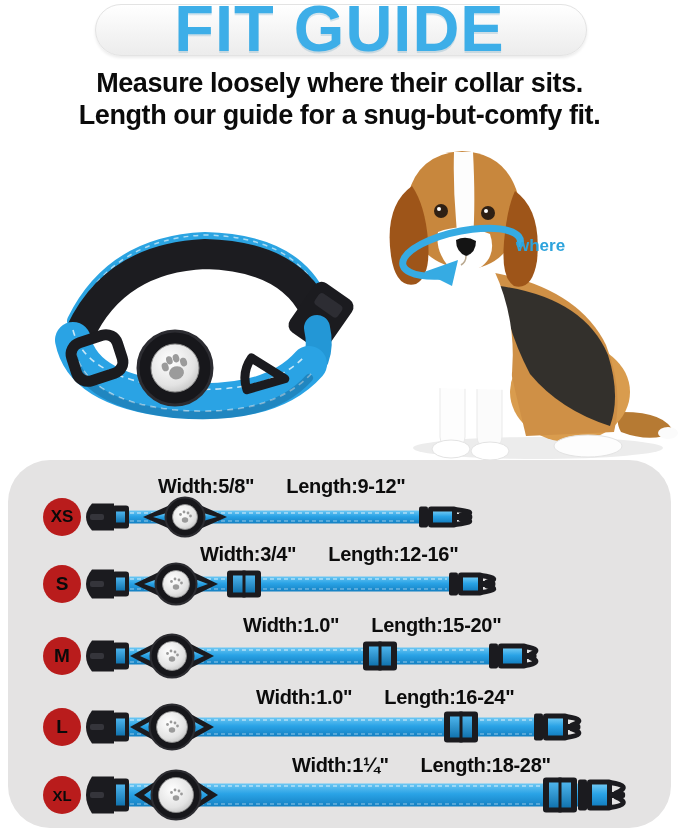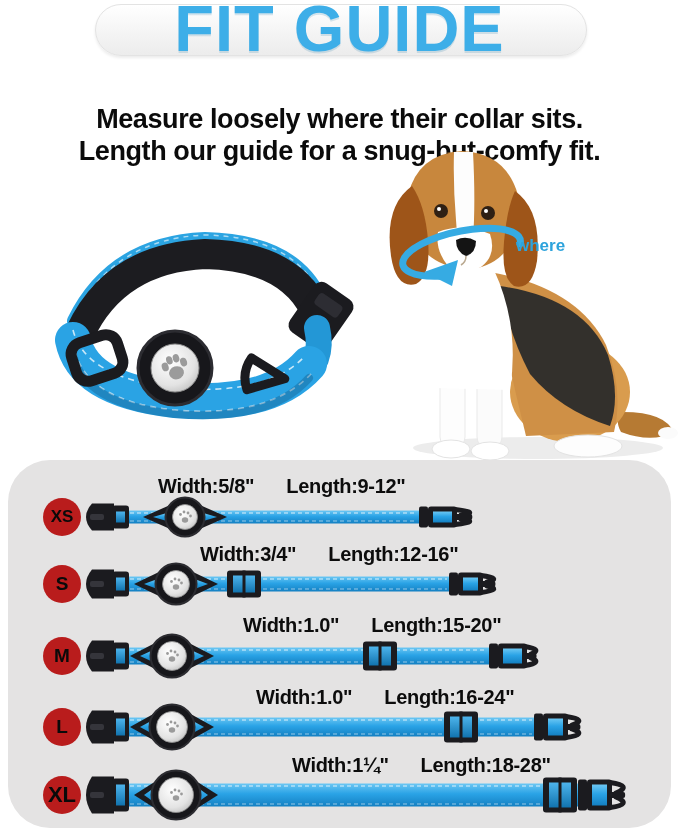--- a/index.html
+++ b/index.html
@@ -13,21 +13,21 @@
     background:linear-gradient(#ffffff,#ececec);
     border:1px solid #e3e3e3;box-shadow:0 2px 3px rgba(0,0,0,.08);
   }
   .fit-title{
     position:absolute;left:0;right:0;top:2px;height:54px;line-height:54px;
     text-align:center;font-size:65px;font-weight:bold;letter-spacing:1px;
     color:#3daee8;text-shadow:0 2px 0 rgba(36,120,168,.18);
   }
   .subtitle{
     position:absolute;left:0;right:0;top:67px;text-align:center;
-    font-size:27px;line-height:32px;font-weight:bold;color:#0b0b0b;letter-spacing:-0.4px;margin-top:36px;
+    font-size:27px;line-height:32px;font-weight:bold;color:#0b0b0b;letter-spacing:-0.4px;
   }
   
   .collar-photo{position:absolute;left:25px;top:218px;width:335px;height:230px;}
   .dog-photo{position:absolute;left:378px;top:140px;width:300px;height:320px;}
   .neck-label{
     position:absolute;left:516px;top:236px;font-size:17px;font-weight:bold;color:#2da3dc;
   }
   
   .panel{
     position:absolute;left:8px;top:460px;width:663px;height:368px;border-radius:42px;
@@ -291,21 +291,21 @@
       <rect x="450" y="19.5" width="22" height="21" fill="url(#strapGrad2)"></rect>
       <line x1="461" y1="14.5" x2="461" y2="45.5" stroke="#1b1b1f" stroke-width="3"></line>
       <rect x="534" y="16.5" width="9" height="27" rx="2" fill="#1b1b1f"></rect>
       <rect x="543" y="16.5" width="25" height="27" rx="3" fill="#1b1b1f"></rect>
       <rect x="548" y="21.5" width="15" height="17" fill="url(#strapGrad)"></rect>
       <path d="M566 19.5 Q588 22.5 572 28" fill="none" stroke="#1b1b1f" stroke-width="5" stroke-linecap="round"></path>
       <path d="M566 40.5 Q588 37.5 572 32" fill="none" stroke="#1b1b1f" stroke-width="5" stroke-linecap="round"></path>
       <rect x="566" y="27" width="14.399999999999999" height="6" rx="2" fill="#1b1b1f"></rect>
     </svg>
 
-  <div class="size-badge" style="left:43px;top:776px;font-size:22px">XL</div>
+  <div class="size-badge" style="left:43px;top:776px;font-size:15px">XL</div>
   <div class="size-text" style="left:292px;top:754px">
     <span>Width:1¼"</span>
     <span>Length:18-28"</span>
   </div>
   <svg class="collar-row" style="top:765px" viewBox="0 0 679 60">
       <rect x="110" y="18.5" width="474" height="23" fill="url(#strapGrad)"></rect>
       <line x1="116" y1="21" x2="576" y2="21" stroke="rgba(255,255,255,.8)" stroke-width="1" stroke-dasharray="4 3"></line>
       <line x1="116" y1="39" x2="576" y2="39" stroke="rgba(255,255,255,.55)" stroke-width="1" stroke-dasharray="4 3"></line>
       <path d="M114 11.5 L92 11.5 Q80 30 92 48.5 L114 48.5 Z" fill="#1b1b1f"></path>
       <rect x="90" y="27" width="14" height="6" rx="2" fill="#35353b"></rect>

